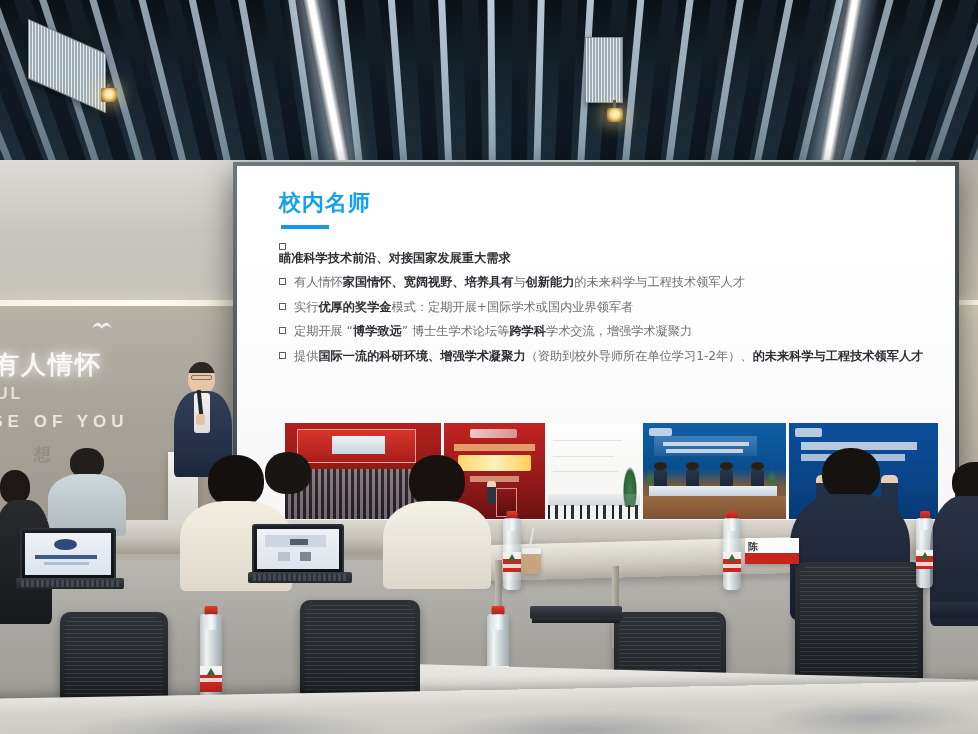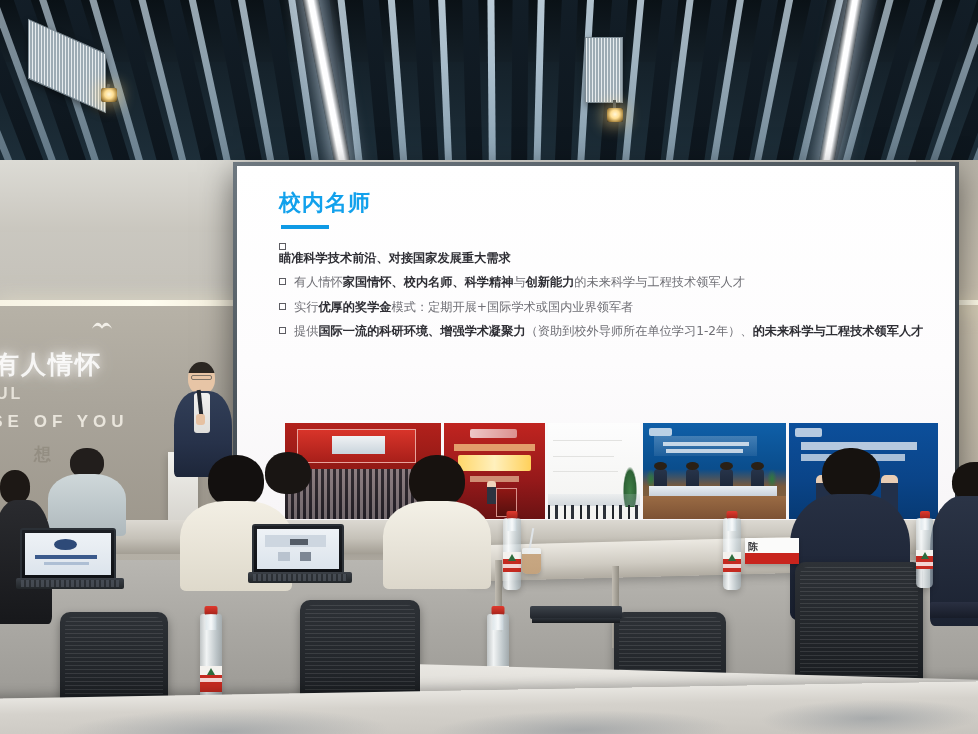--- a/index.html
+++ b/index.html
@@ -461,25 +461,29 @@
         <div class="title-rule"></div>
 
 
         <div class="bullets" id="bullets">
             <div class="bullet strong-all">
               <span class="sq"></span>
               <span><b>瞄准科学技术前沿、对接国家发展重大需求</b></span>
             </div>
             <div class="bullet">
               <span class="sq"></span>
-              <span><span>有人情怀</span><b>家国情怀、校内名师、科学精神</b><span>与</span><b>创新能力</b><span>的未来科学与工程技术领军人才</span></span>
+              <span><span>有人情怀</span><b>家国情怀、宽阔视野、培养具有</b><span>与</span><b>创新能力</b><span>的未来科学与工程技术领军人才</span></span>
             </div>
             <div class="bullet">
               <span class="sq"></span>
               <span><span>实行</span><b>优厚的奖学金</b><span>模式：定期开展+国际学术或国内业界领军者</span></span>
+            </div>
+            <div class="bullet">
+              <span class="sq"></span>
+              <span><span>定期开展 “</span><b>博学致远</b><span>” 博士生学术论坛等</span><b>跨学科</b><span>学术交流，增强学术凝聚力</span></span>
             </div>
             <div class="bullet wrap">
               <span class="sq"></span>
               <span><span>提供</span><b>国际一流的科研环境、增强学术凝聚力</b><span>（资助到校外导师所在单位学习1-2年）、</span><b>的未来科学与工程技术领军人才</b></span>
             </div>
           </div>
 
         <div class="photo-strip">
           <div class="ph ph1">
             <div class="ph1-bg"></div>

